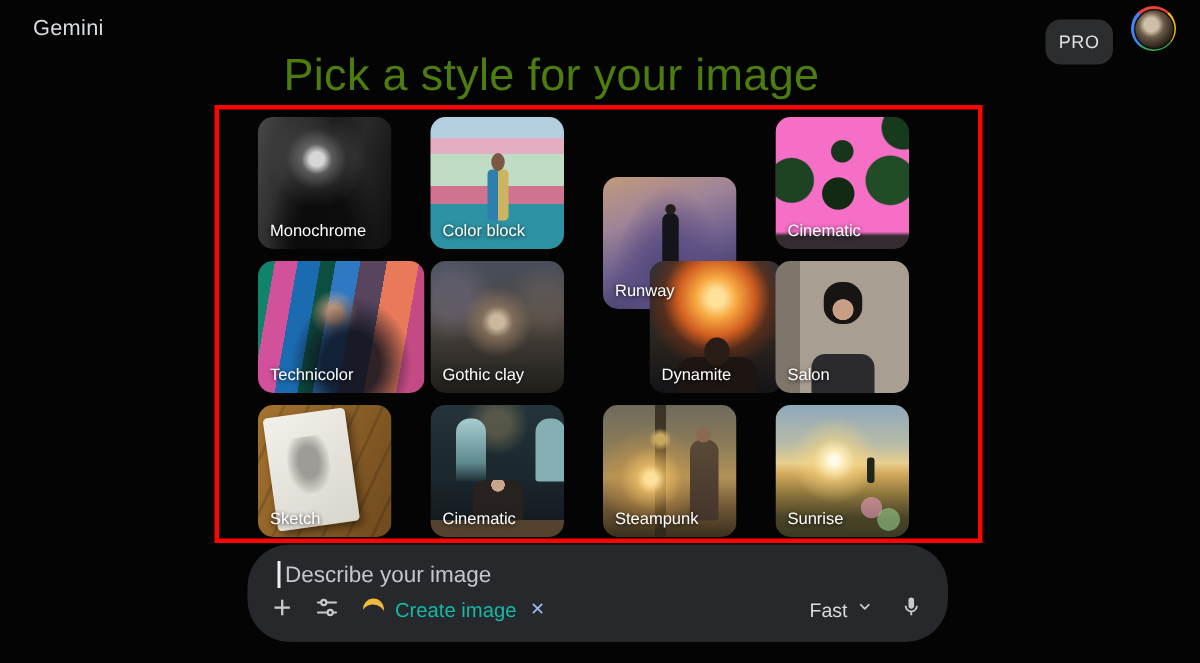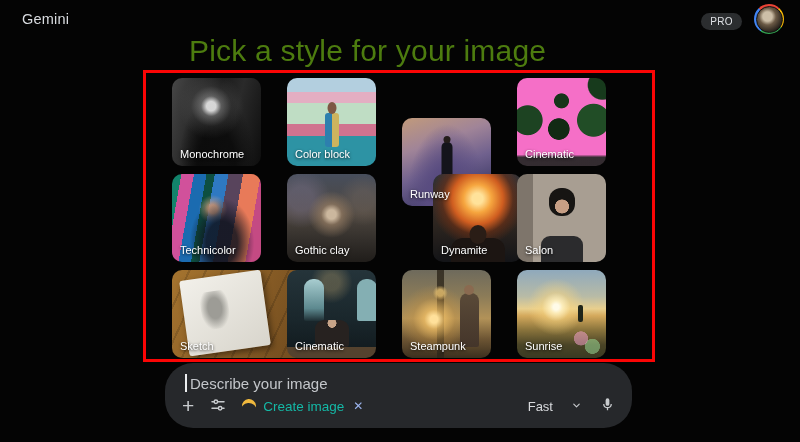--- a/index.html
+++ b/index.html
@@ -7,21 +7,21 @@
     width:800px;height:442px;overflow:hidden;position:relative;
     background:#040404;
     font-family:"Liberation Sans","DejaVu Sans",sans-serif;
     -webkit-font-smoothing:antialiased;
   }
   .stage{position:absolute;inset:0;}
 
   
   .logo{position:absolute;left:22px;top:11px;font-size:14.5px;color:#d9dce0;letter-spacing:.2px;cursor:pointer;}
   .pro-badge{position:absolute;right:58px;top:13px;background:#2b2d2f;color:#dfe1e5;
-    font-size:10px;letter-spacing:.4px;padding:3px 9px;border-radius:10px;cursor:pointer;}
+    font-size:12px;letter-spacing:.4px;padding:8px 9px;border-radius:10px;cursor:pointer;}
   .avatar{position:absolute;right:16px;top:4px;width:30px;height:30px;border-radius:50%;
     background:conic-gradient(#ea4335 0 12%,#fbbc05 12% 35%,#34a853 35% 60%,#4285f4 60% 88%,#ea4335 88%);
     display:flex;align-items:center;justify-content:center;cursor:pointer;}
   .avatar-inner{width:25px;height:25px;border-radius:50%;
     background:radial-gradient(circle at 42% 38%,#cdbfa8 0 22%,#6b5a46 40%,#221d18 75%);
     border:1px solid #111;}
 
   
   .page-title{position:absolute;left:189px;top:34px;font-size:30px;color:#4d7c0f;letter-spacing:.2px;}
 
@@ -62,21 +62,21 @@
     radial-gradient(circle at 47% 58%,#122a14 0 15%,transparent 16%),
     radial-gradient(circle at 86% 48%,#214d26 0 18%,transparent 19%),
     radial-gradient(circle at 50% 26%,#16351a 0 9%,transparent 10%),
     radial-gradient(circle at 96% 8%,#173a1c 0 12%,transparent 13%),
     linear-gradient(0deg,rgba(18,32,22,.85) 0 10%,transparent 13%),
     #f56fc7;}
 
   .t-technicolor{background:
     radial-gradient(ellipse at 56% 78%,rgba(14,19,30,.85) 0 22%,transparent 46%),
     radial-gradient(circle at 46% 40%,rgba(236,173,134,.9) 0 6%,rgba(236,173,134,.4) 12%,transparent 20%),
-    linear-gradient(100deg,#12836b 0 9%,#d1519b 9% 21%,#1b6bb0 21% 33%,#0d4f41 33% 41%,#2e79c2 41% 54%,#58445c 54% 68%,#e87a59 68% 85%,#c44a83 85% 100%);}
+    linear-gradient(100deg,#12836b 0 9%,#d1519b 9% 21%,#1b6bb0 21% 33%,#0d4f41 33% 41%,#2e79c2 41% 54%,#58445c 54% 68%,#e87a59 68% 85%,#c44a83 85% 100%); padding-left: 22px;}
 
   .t-gothic{background:
     radial-gradient(circle at 50% 46%,#cbb79e 0 7%,rgba(150,125,100,.7) 16%,transparent 36%),
     radial-gradient(circle at 16% 28%,rgba(118,110,132,.5) 0 12%,transparent 30%),
     radial-gradient(circle at 86% 30%,rgba(118,105,95,.4) 0 10%,transparent 26%),
     linear-gradient(180deg,#474e5c 0%,#4d463f 45%,#332f2b 75%,#201d1a 100%);}
 
   .t-dynamite{background:
     radial-gradient(circle at 50% 28%,#ffe29a 0 7%,#f6a63f 18%,#cf5d20 33%,rgba(120,50,20,.55) 46%,transparent 62%),
     linear-gradient(180deg,#2b3138 0%,#2e2620 55%,#131417 100%); margin-left: 31px;}
@@ -87,21 +87,21 @@
 
   .t-salon{background:linear-gradient(90deg,#7e756b 0 18%,#a89e92 18% 100%);}
   .t-salon::before{content:"";position:absolute;left:50%;top:16%;width:26px;height:28px;
     transform:translateX(-50%);border-radius:12px;
     background:radial-gradient(circle at 50% 66%,#c79f85 0 30%,transparent 32%),#171513;}
   .t-salon::after{content:"";position:absolute;left:50%;bottom:0;width:42px;height:26px;
     transform:translateX(-50%);background:#2b2b2d;border-radius:9px 9px 0 0;}
 
   .t-sketch{background:
     repeating-linear-gradient(115deg,rgba(0,0,0,.14) 0 2px,transparent 2px 15px),
-    linear-gradient(115deg,#a5742f 0%,#8a5e26 50%,#6f4a1e 100%); padding-left: 44px;}
+    linear-gradient(115deg,#a5742f 0%,#8a5e26 50%,#6f4a1e 100%);}
   .t-sketch::before{content:"";position:absolute;left:9%;top:6%;width:62%;height:86%;
     background:linear-gradient(150deg,#f2f0ea 0%,#d8d5cc 100%);transform:rotate(-8deg);
     border-radius:3px;box-shadow:2px 3px 6px rgba(0,0,0,.45);}
   .t-sketch::after{content:"";position:absolute;left:22%;top:24%;width:28px;height:38px;
     background:radial-gradient(ellipse at 50% 45%,#9d9c96 0 35%,rgba(157,156,150,.4) 60%,transparent 75%);
     transform:rotate(-8deg);}
 
   .t-cinematic{background:
     radial-gradient(circle at 50% 14%,rgba(205,175,115,.3) 0 9%,transparent 24%),
     linear-gradient(0deg,#54422e 0 13%,transparent 13%),
@@ -143,21 +143,21 @@
   .controls-left{display:flex;align-items:center;gap:16px;}
   .controls-right{display:flex;align-items:center;gap:18px;}
   .icon-btn{display:flex;align-items:center;justify-content:center;cursor:pointer;border:none;background:none;padding:0;}
   .plus{font-size:21px;color:#c8cbce;line-height:20px;font-weight:300;}
   .chip{display:flex;align-items:center;gap:7px;cursor:pointer;}
   .chip-label{font-size:13.5px;font-weight:500;color:#14b8a6;}
   .chip-close{font-size:12px;color:#9cb5ee;cursor:pointer;margin-left:2px;}
   .banana{width:14px;height:14px;position:relative;transform:rotate(-20deg);}
   .banana::before{content:"";position:absolute;inset:0;border-radius:50%;
     box-shadow:inset -4px 3px 0 -1px #f0b93e;transform:rotate(-30deg);}
-  .speed{display:flex;align-items:center;gap:18px;cursor:pointer;}
+  .speed{display:flex;align-items:center;gap:6px;cursor:pointer;}
   .speed-label{font-size:13px;color:#d8dadd;}
 </style>
 </head>
 <body>
 
 <div class="stage">
 
   <div class="logo">Gemini</div>
   <div class="pro-badge">PRO</div>
   <div class="avatar">

